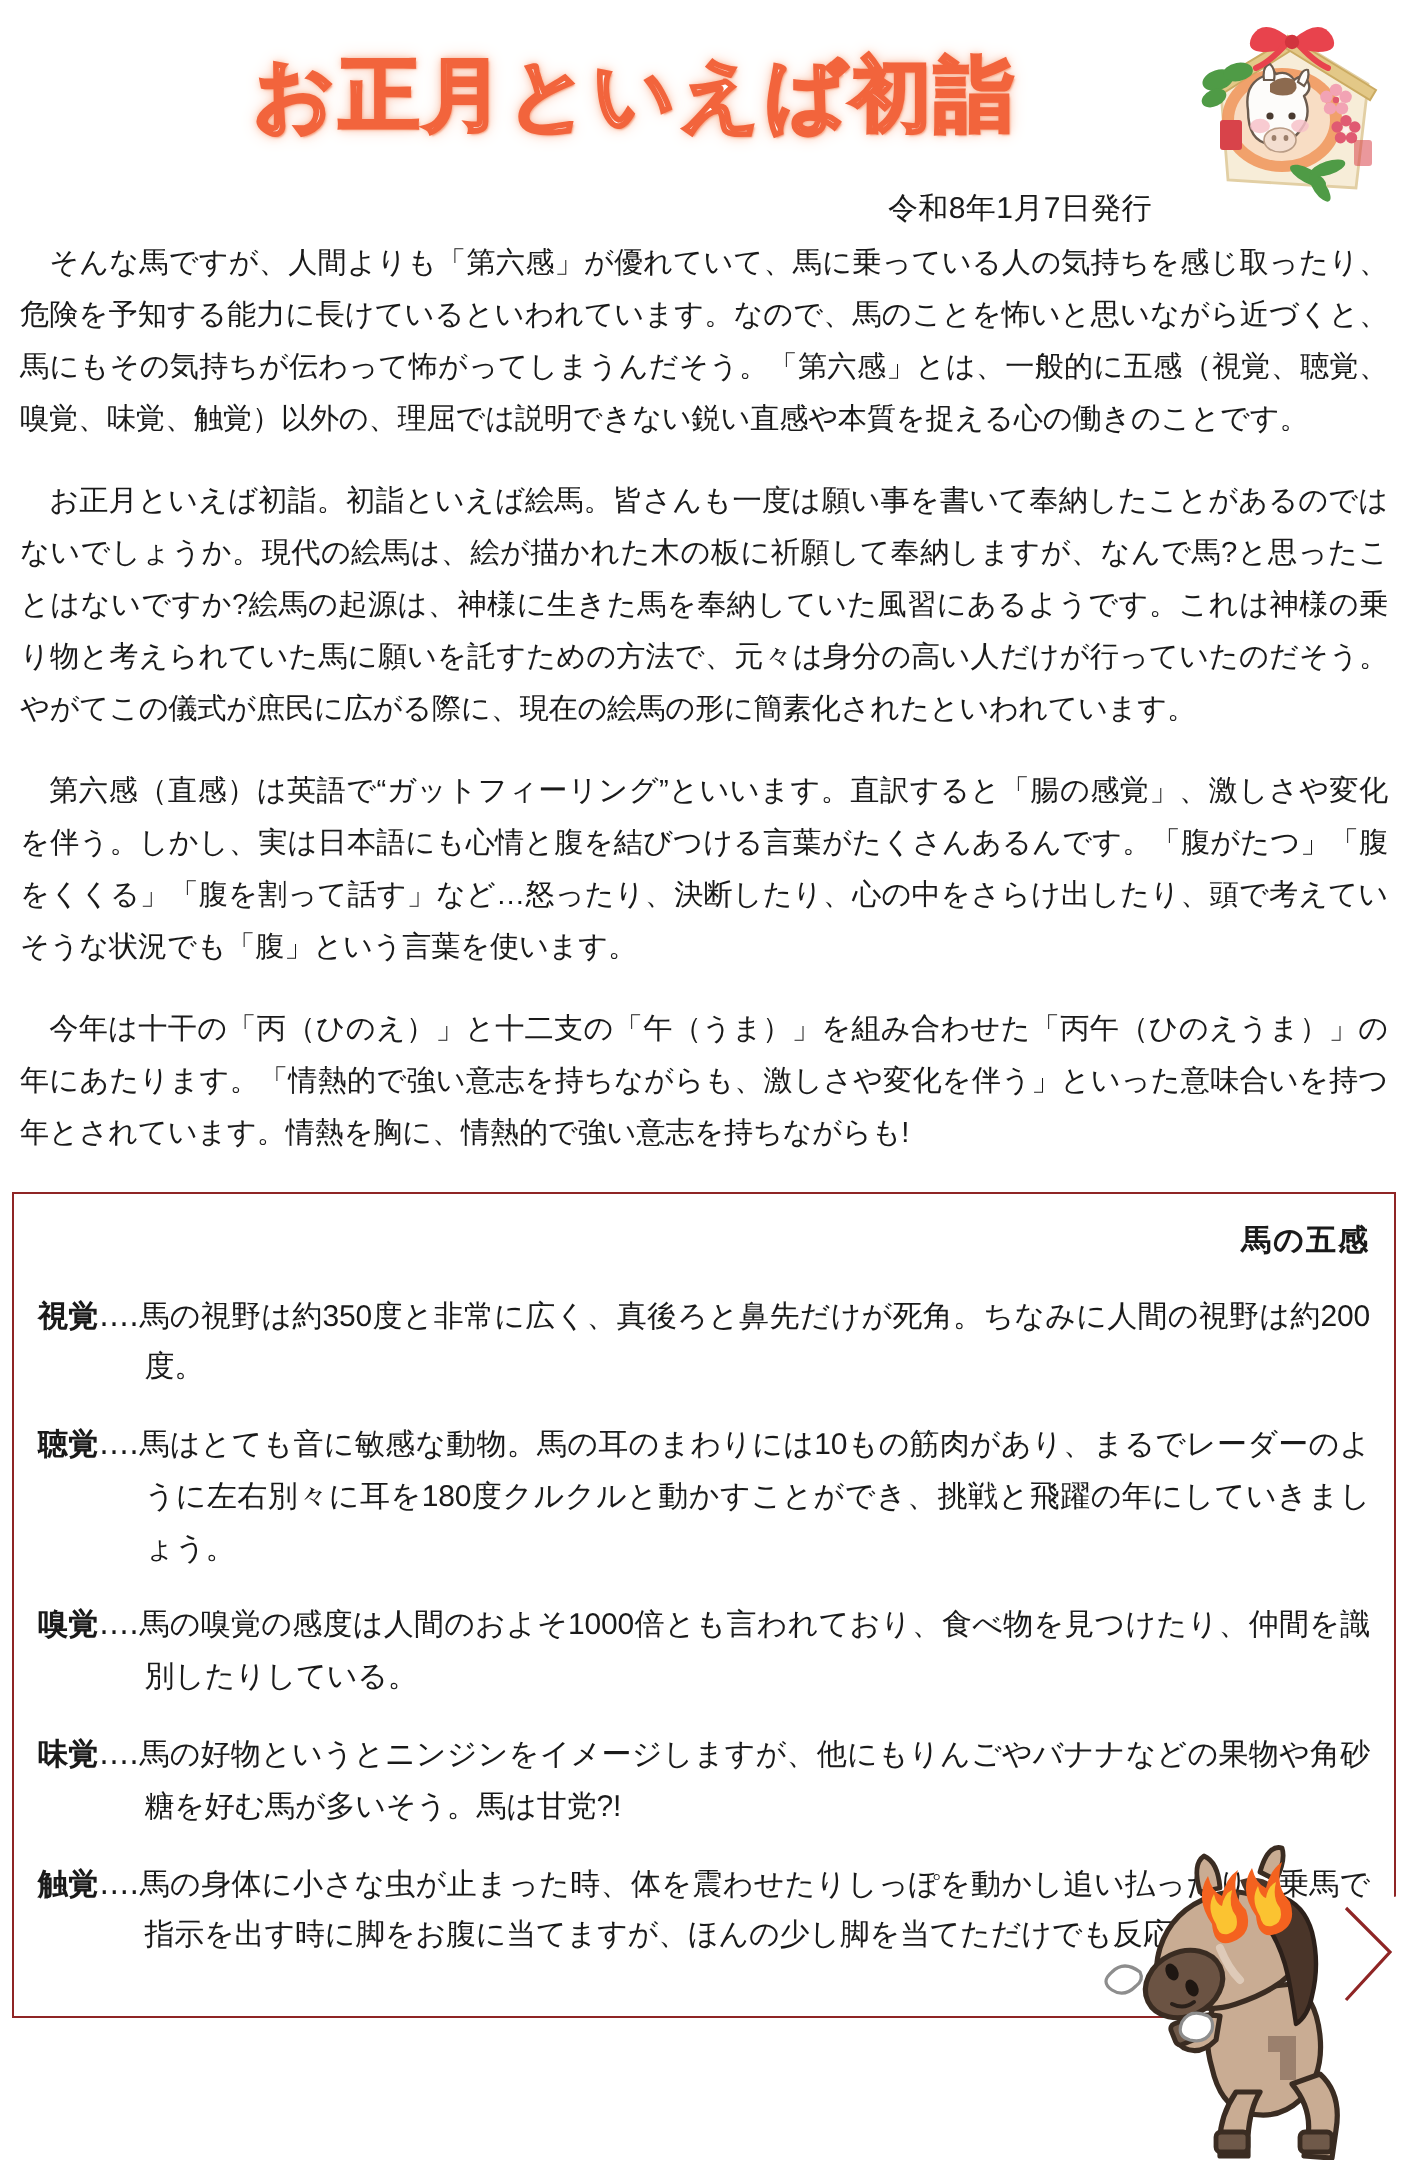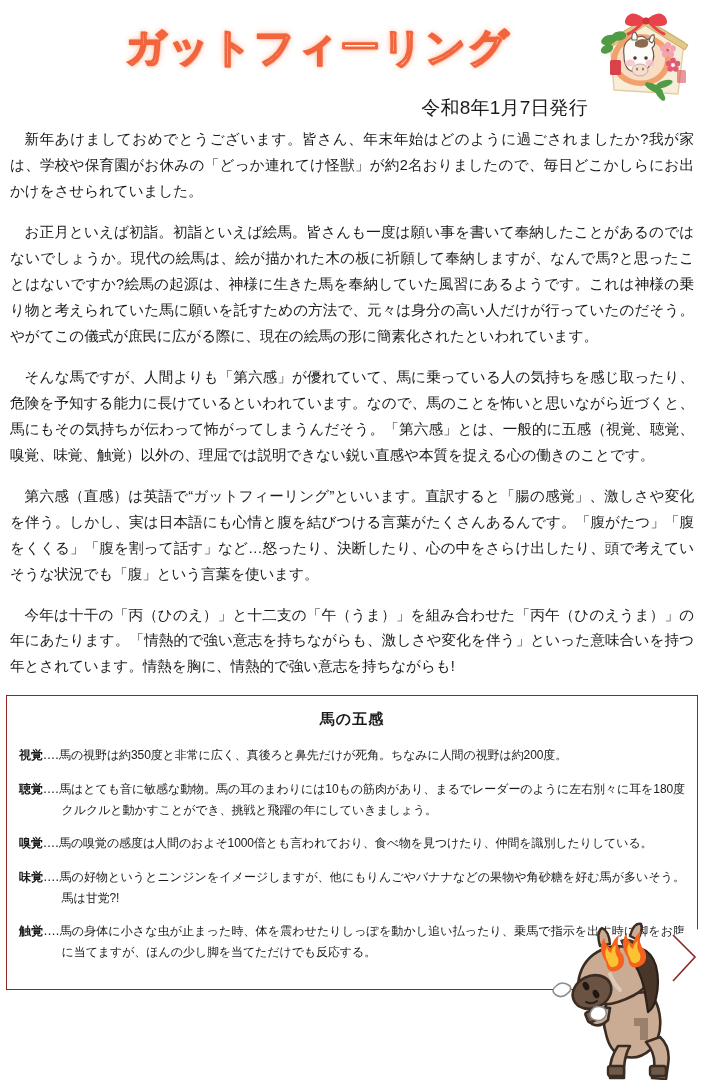--- a/index.html
+++ b/index.html
@@ -48,22 +48,22 @@
     right: 8px;
     top: 6px;
     width: 104px;
     height: 100px;
   }
 
   
   #issue-date {
     text-align: right;
     padding-right: 118px;
-    font-size: 19px;
-    margin: 0 0 6px 0;
+    font-size: 15px;
+    margin: 0 12px 6px 0;
     letter-spacing: 0.2px;
   }
 
   
   #article-body {
     padding: 0 12px 0 10px;
   }
   .article-paragraph {
     margin: 0 0 15px 0;
     font-size: 14.6px;
@@ -75,28 +75,28 @@
 
   
   #senses-box {
     position: relative;
     margin: 10px 8px 0 6px;
     border: 1.6px solid #8f2525;
     padding: 10px 12px 14px 12px;
     min-height: 272px;
   }
   #senses-box-title {
-    text-align: center;
+    text-align: right;
     font-size: 15px;
     font-weight: 700;
     margin: 4px 0 16px 0;
     letter-spacing: 1px;
   }
   .sense-item {
-    font-size: 12px;
+    font-size: 15px;
     line-height: 1.72;
     margin: 0 0 13px 0;
     padding-left: 3.55em;
     text-indent: -3.55em;
     text-align: justify;
     letter-spacing: -0.1px;
   }
   .sense-item:last-child { margin-bottom: 0; }
   .sense-label {
     font-weight: 700;
@@ -123,21 +123,21 @@
     bottom: 6px;
     width: 148px;
     height: 180px;
   }
 </style>
 </head>
 <body>
 
 <div id="header">
 
-  <div id="newsletter-title">ガットフィーリング</div>
+  <div id="newsletter-title">お正月といえば初詣</div>
 
   <div id="ema-illustration">
     <svg viewBox="0 0 104 100" width="104" height="100" aria-hidden="true">
 
       <path d="M16 34 L52 13 L90 36 L84 88 L20 84 Z" fill="#f7edd8" stroke="#e2cfa4" stroke-width="1.4"></path>
 
       <path d="M12 36 L52 12 L55 17 L17 41 Z" fill="#e3c887" stroke="#cbab62" stroke-width="1"></path>
 
       <path d="M50 12 L94 39 L91 44 L47 17 Z" fill="#e3c887" stroke="#cbab62" stroke-width="1"></path>
 
@@ -209,23 +209,22 @@
         <path d="M2 3 q9 10 16 13" stroke="#e8434d" stroke-width="3" fill="none" stroke-linecap="round"></path>
         <circle cx="0" cy="3" r="3.6" fill="#d1343e"></circle>
       </g>
     </svg>
   </div>
 </div>
 
 <div id="issue-date">令和8年1月7日発行</div>
 
 <div id="article-body">
-  <p class="article-paragraph">新年あけましておめでとうございます。皆さん、年末年始はどのように過ごされましたか?我が家は、学校や保育園がお休みの「どっか連れてけ怪獣」が約2名おりましたので、毎日どこかしらにお出かけをさせられていました。</p>
+  <p class="article-paragraph">そんな馬ですが、人間よりも「第六感」が優れていて、馬に乗っている人の気持ちを感じ取ったり、危険を予知する能力に長けているといわれています。なので、馬のことを怖いと思いながら近づくと、馬にもその気持ちが伝わって怖がってしまうんだそう。「第六感」とは、一般的に五感（視覚、聴覚、嗅覚、味覚、触覚）以外の、理屈では説明できない鋭い直感や本質を捉える心の働きのことです。</p>
   <p class="article-paragraph">お正月といえば初詣。初詣といえば絵馬。皆さんも一度は願い事を書いて奉納したことがあるのではないでしょうか。現代の絵馬は、絵が描かれた木の板に祈願して奉納しますが、なんで馬?と思ったことはないですか?絵馬の起源は、神様に生きた馬を奉納していた風習にあるようです。これは神様の乗り物と考えられていた馬に願いを託すための方法で、元々は身分の高い人だけが行っていたのだそう。やがてこの儀式が庶民に広がる際に、現在の絵馬の形に簡素化されたといわれています。</p>
-  <p class="article-paragraph">そんな馬ですが、人間よりも「第六感」が優れていて、馬に乗っている人の気持ちを感じ取ったり、危険を予知する能力に長けているといわれています。なので、馬のことを怖いと思いながら近づくと、馬にもその気持ちが伝わって怖がってしまうんだそう。「第六感」とは、一般的に五感（視覚、聴覚、嗅覚、味覚、触覚）以外の、理屈では説明できない鋭い直感や本質を捉える心の働きのことです。</p>
   <p class="article-paragraph">第六感（直感）は英語で“ガットフィーリング”といいます。直訳すると「腸の感覚」、激しさや変化を伴う。しかし、実は日本語にも心情と腹を結びつける言葉がたくさんあるんです。「腹がたつ」「腹をくくる」「腹を割って話す」など…怒ったり、決断したり、心の中をさらけ出したり、頭で考えていそうな状況でも「腹」という言葉を使います。</p>
   <p class="article-paragraph">今年は十干の「丙（ひのえ）」と十二支の「午（うま）」を組み合わせた「丙午（ひのえうま）」の年にあたります。「情熱的で強い意志を持ちながらも、激しさや変化を伴う」といった意味合いを持つ年とされています。情熱を胸に、情熱的で強い意志を持ちながらも!</p>
 </div>
 
 <div id="senses-box">
 
   <div id="senses-box-title">馬の五感</div>
 
   <p class="sense-item">
     <span class="sense-label">視覚</span><span class="sense-dots">‥‥</span><span>馬の視野は約350度と非常に広く、真後ろと鼻先だけが死角。ちなみに人間の視野は約200度。</span>

